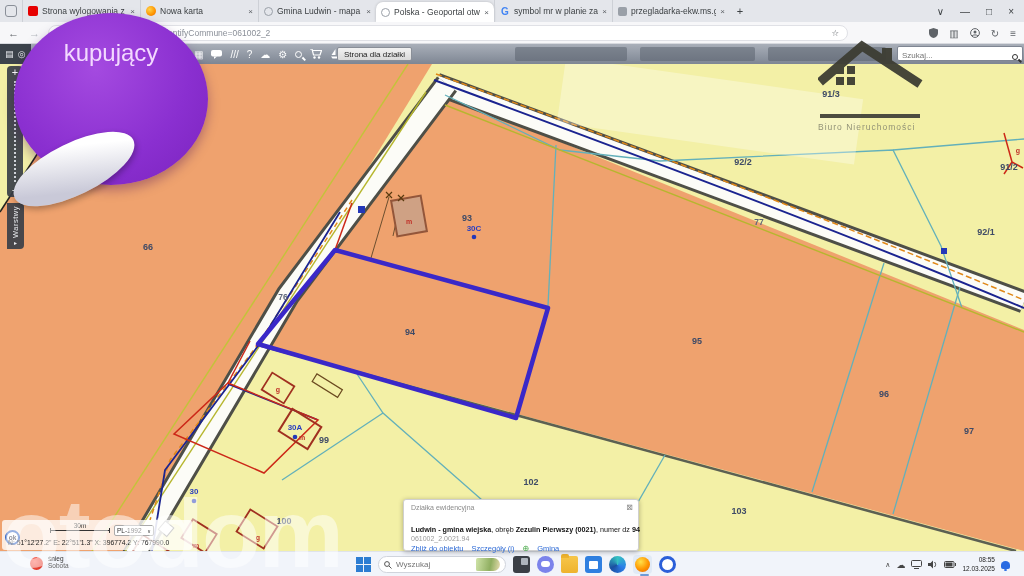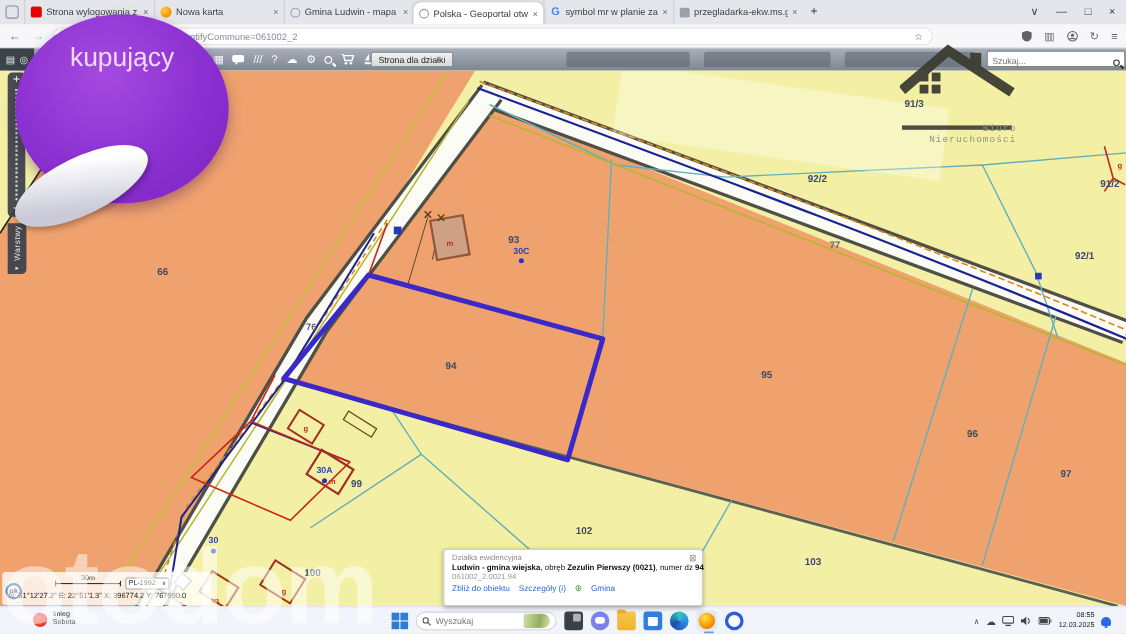--- a/index.html
+++ b/index.html
@@ -66,40 +66,40 @@
   .scale .bar { margin-top:1px; border-top:1px solid #333; position:relative; height:4px; }
   .scale .bar::before,.scale .bar::after { content:""; position:absolute; top:-3px; width:1px; height:5px; background:#333; }
   .scale .bar::before{ left:0; } .scale .bar::after{ right:0; }
   .crs { position:absolute; left:112px; top:5px; width:40px; height:11px; background:#fff; border:1px solid #aaa; border-radius:2px; font-size:6.5px; color:#333; display:flex; align-items:center; justify-content:space-between; padding:0 2px; }
   .coords { position:absolute; left:6px; top:19px; width:182px; font-size:6.8px; color:#1a1a1a; white-space:nowrap; }
 
   
   .popup { position:absolute; left:403px; top:499px; width:236px; height:52px; background:#fff; border:1px solid #cfcfcf; border-radius:3px; box-shadow:0 1px 5px rgba(0,0,0,.3); z-index:22; padding:4px 7px; }
   .popup .hd { font-size:7px; color:#8a8a8a; }
   .popup .close { position:absolute; right:5px; top:3px; font-size:8px; color:#888; }
-  .popup .main { font-size:7.2px; color:#111; margin-top:0; white-space:nowrap; }
+  .popup .main { font-size:7.2px; color:#111; margin-top:14px; white-space:nowrap; }
   .popup .main b { font-weight:bold; }
   .popup .ident { font-size:7px; color:#9a9a9a; margin-top:1px; }
   .popup .links { font-size:7.5px; color:#2e6bd6; margin-top:2px; display:flex; gap:8px; align-items:center;text-align:right; }
   .popup .plus { color:#3aa33a; font-size:8px; }
 
   
   .sticker { position:absolute; left:14px; top:13px; width:194px; height:172px; z-index:26; }
   .sticker .disc { position:absolute; inset:0; border-radius:50%; background:radial-gradient(circle at 42% 32%, #a44ae0, #8a2fd0 58%, #7a23bd); box-shadow:0 5px 12px rgba(60,0,90,.35); }
   .sticker .curl { position:absolute; left:-6px; bottom:-10px; width:132px; height:52px; border-radius:50%; background:linear-gradient(200deg,#ffffff 25%,#c9c9d8 75%); transform:rotate(-26deg); box-shadow:0 3px 6px rgba(0,0,0,.3); }
   .sticker .txt { position:absolute; left:0; right:0; top:27px; text-align:center; color:#fff; }
   .sticker .l1 { font-size:24px; font-weight:300; color:#f3d9ff; line-height:1.1; }
   .sticker .l2 { font-size:28px; font-weight:800; color:#ffffff; line-height:1.15; letter-spacing:.5px; }
   .sticker .l3 { font-size:24px; font-weight:300; color:#eecdfb; line-height:1.1; }
 
   
   .vesta { position:absolute; left:818px; top:40px; width:122px; height:98px; z-index:24; opacity:.95; }
   .vesta .brand { position:absolute; left:0; top:48px; width:106px; text-align:center; font-family:"Liberation Serif",serif; font-size:24px; letter-spacing:6px; color:#8d8d74; }
   .vesta .bar { position:absolute; left:2px; top:74px; width:100px; height:4px; background:#44443a; }
-  .vesta .sub { position:absolute; left:0; top:72px; width:106px; text-align:right; font-family:Liberation Mono, monospace; font-size:8.5px; color:#8d8d74; letter-spacing:1px; }
+  .vesta .sub { position:absolute; left:0; top:82px; width:106px; text-align:left; font-family:Liberation Sans, sans-serif; font-size:8.5px; color:#8d8d74; letter-spacing:1px; }
 
   
   .watermark { position:absolute; left:2px; top:486px; font-size:96px; line-height:1; font-weight:700; color:rgba(255,255,255,.5); z-index:21; letter-spacing:-2px; pointer-events:none; }
 
   
   .taskbar { position:absolute; left:0; top:551px; width:1024px; height:25px; background:#f1f4fa; border-top:1px solid #dfe3ea; z-index:12; }
   .weather { position:absolute; left:30px; top:3px; display:flex; gap:5px; }
   .weather .wic { width:13px; height:13px; background:radial-gradient(circle at 35% 35%, #ff6a5e, #d62516); border-radius:50%; margin-top:2px; }
   .weather .wl1 { font-size:6.5px; color:#333; }
   .weather .wl2 { font-size:6.5px; color:#666; }

